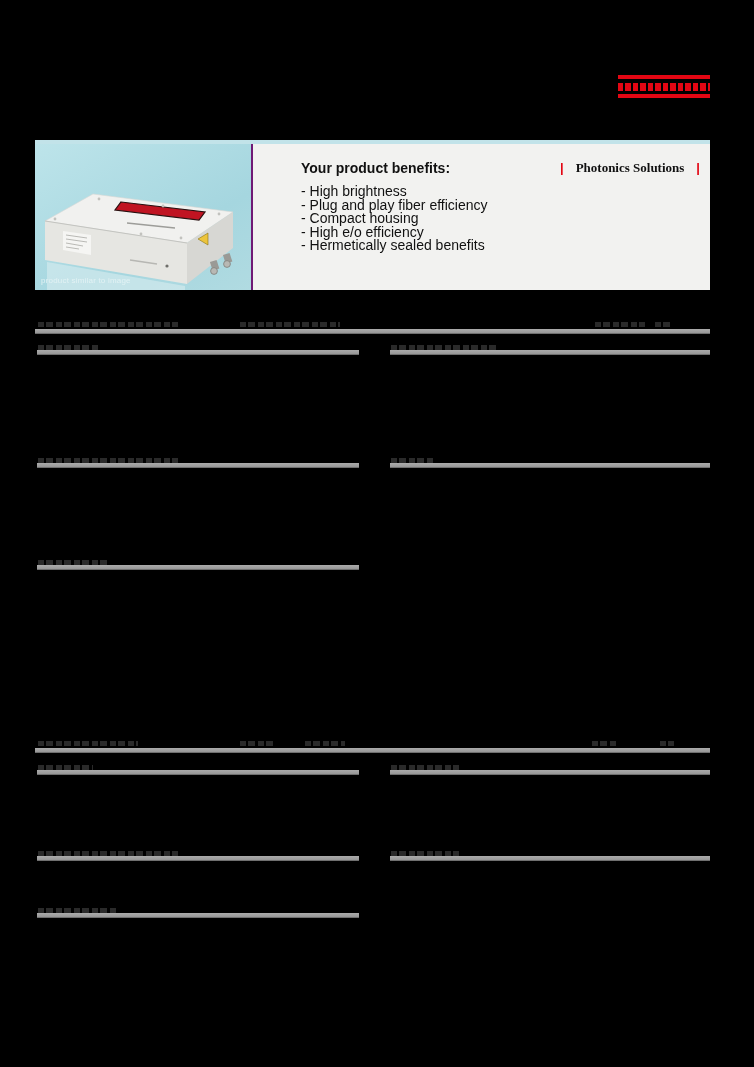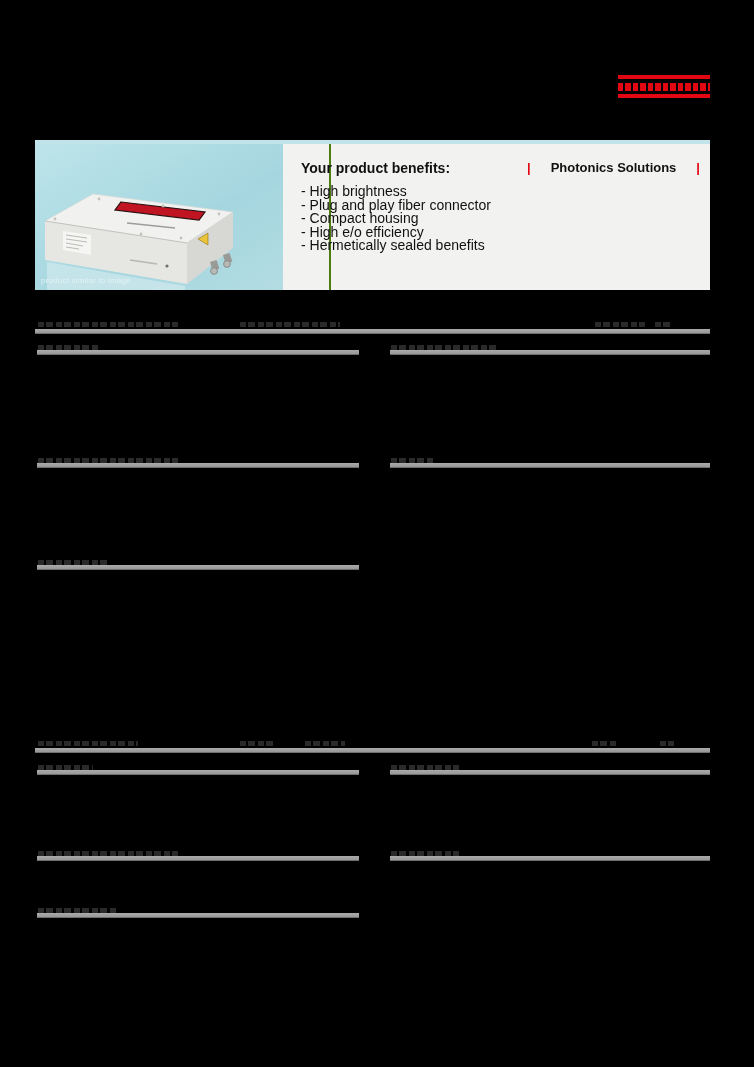--- a/index.html
+++ b/index.html
@@ -15,29 +15,29 @@
   }
   
   .logo{position:absolute;left:618px;top:75px;width:92px;}
   .logo .rulebar{height:4px;background:var(--red);}
   .logo .wordmark{
     height:8px;margin:4px 0 3px 0;
     background:repeating-linear-gradient(90deg,var(--red) 0 5px,transparent 5px 7px,var(--red) 7px 13px,transparent 13px 15px);
   }
   
   .hero{position:absolute;left:35px;top:140px;width:675px;height:150px;background:var(--panel);border-top:4px solid var(--hero-strip);}
-  .hero-image{position:absolute;left:0;top:0;width:296px;height:146px;border-right:2px solid #4d7c0f;overflow:hidden;}
+  .hero-image{position:absolute;left:0;top:0;width:218px;height:146px;border-right:2px solid #701a75;overflow:hidden;}
   .hero-image svg{display:block;}
   .hero-caption{position:absolute;left:6px;bottom:5px;font-size:8px;color:var(--caption);letter-spacing:.2px;}
   .hero-panel{position:absolute;left:252px;top:0;right:0;height:146px;padding:16px 12px 0 14px;}
   .benefits-title{font-size:14px;font-weight:bold;color:var(--ink);}
   .benefits-list{margin-top:9px;font-size:14px;line-height:13.5px;color:var(--ink);}
   .division-label{position:absolute;right:10px;top:16px;font-size:13px;font-weight:bold;white-space:nowrap;}
   .division-label .pipe{color:var(--red);font-weight:bold;}
-  .division-label .division-text{color:var(--ink);margin:0 20px;}
+  .division-label .division-text{color:var(--ink);margin:0 12px;font-family:Liberation Serif, serif;}
   
   .rule{position:absolute;height:5px;background:linear-gradient(#ababab,#979797);border-bottom:1px solid var(--bar-dark);}
   .rule.full{left:35px;width:675px;}
   .rule.colL{left:37px;width:322px;}
   .rule.colR{left:390px;width:320px;}
   
   .marks{position:absolute;height:5px;
     background:repeating-linear-gradient(90deg,var(--faint) 0 6px,#000 6px 8px,var(--faint) 8px 15px,#000 15px 18px);}
 </style>
 </head>
@@ -100,21 +100,21 @@
         <circle cx="192" cy="120" r="3.4" fill="#b8b8b4" stroke="#7e7e7a" stroke-width="0.8"></circle>
       </g>
     </svg>
     <div class="hero-caption">product similar to image</div>
   </div>
 
   <div class="hero-panel">
     <div class="benefits-title">Your product benefits:</div>
     <div class="benefits-list">
       <div>- High brightness</div>
-      <div>- Plug and play fiber connector</div>
+      <div>- Plug and play fiber efficiency</div>
       <div>- Compact housing</div>
       <div>- High e/o efficiency</div>
       <div>- Hermetically sealed benefits</div>
     </div>
     <div class="division-label">
       <span class="pipe">|</span><span class="division-text">Photonics Solutions</span><span class="pipe">|</span>
     </div>
   </div>
 </div>
 

